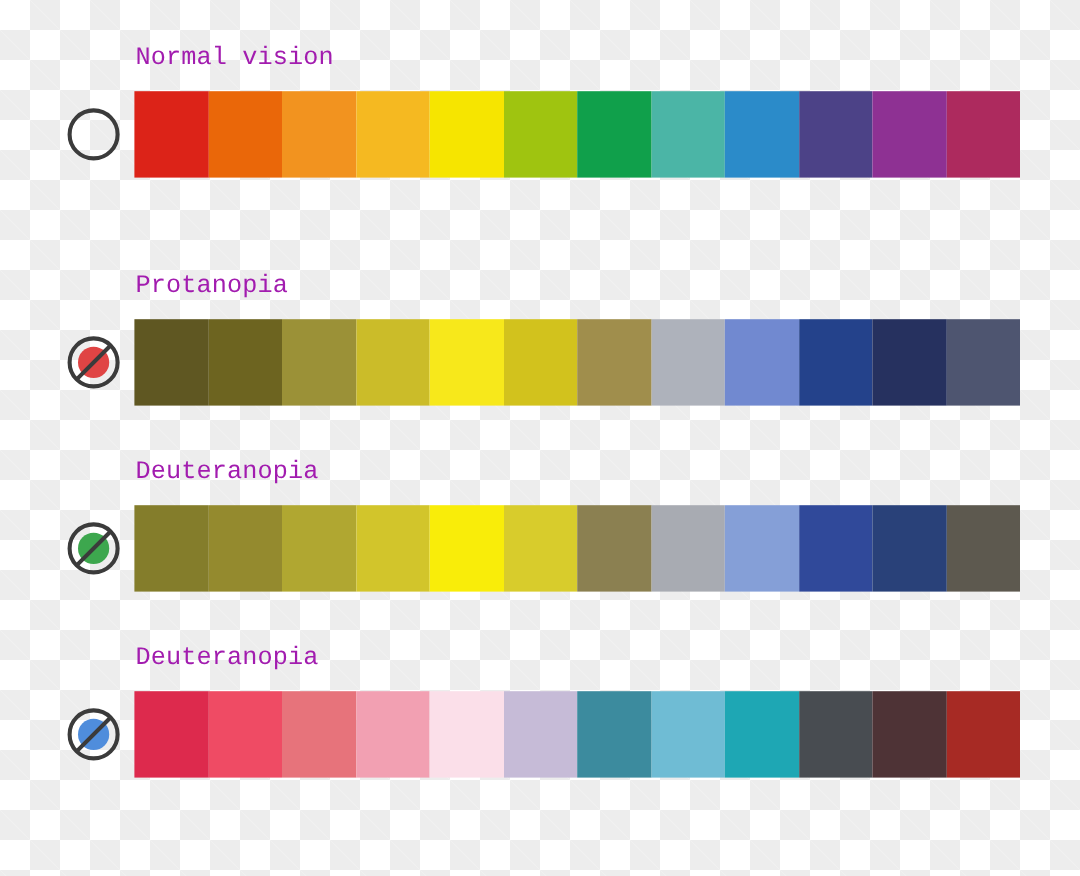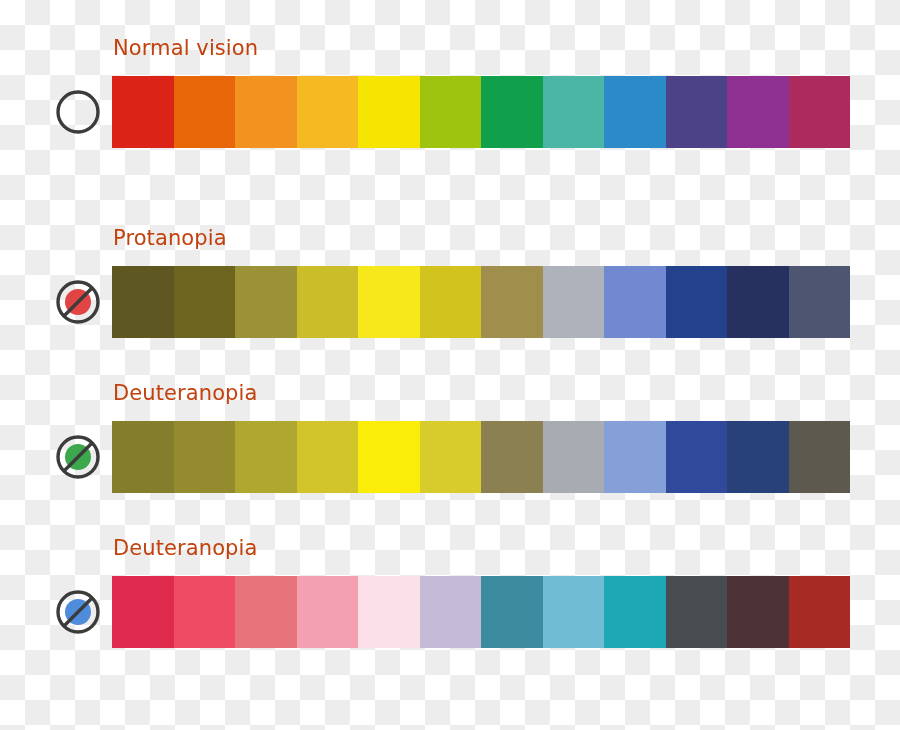--- a/index.html
+++ b/index.html
@@ -29,24 +29,25 @@
   .row {
     position: absolute;
     left: 0;
     width: 900px;
   }
 
   .row-label {
     position: absolute;
     left: 113px;
     font-size: 21px;
-    color: #c2410c;
+    color: #a21caf;
     letter-spacing: 0.1px;
     white-space: nowrap;
     line-height: 1;
+    font-family: Liberation Mono, monospace;
   }
 
   .swatch-strip {
     position: absolute;
     left: 112px;
     width: 738px;
     height: 72px;
     display: flex;
     flex-direction: row;
   }

